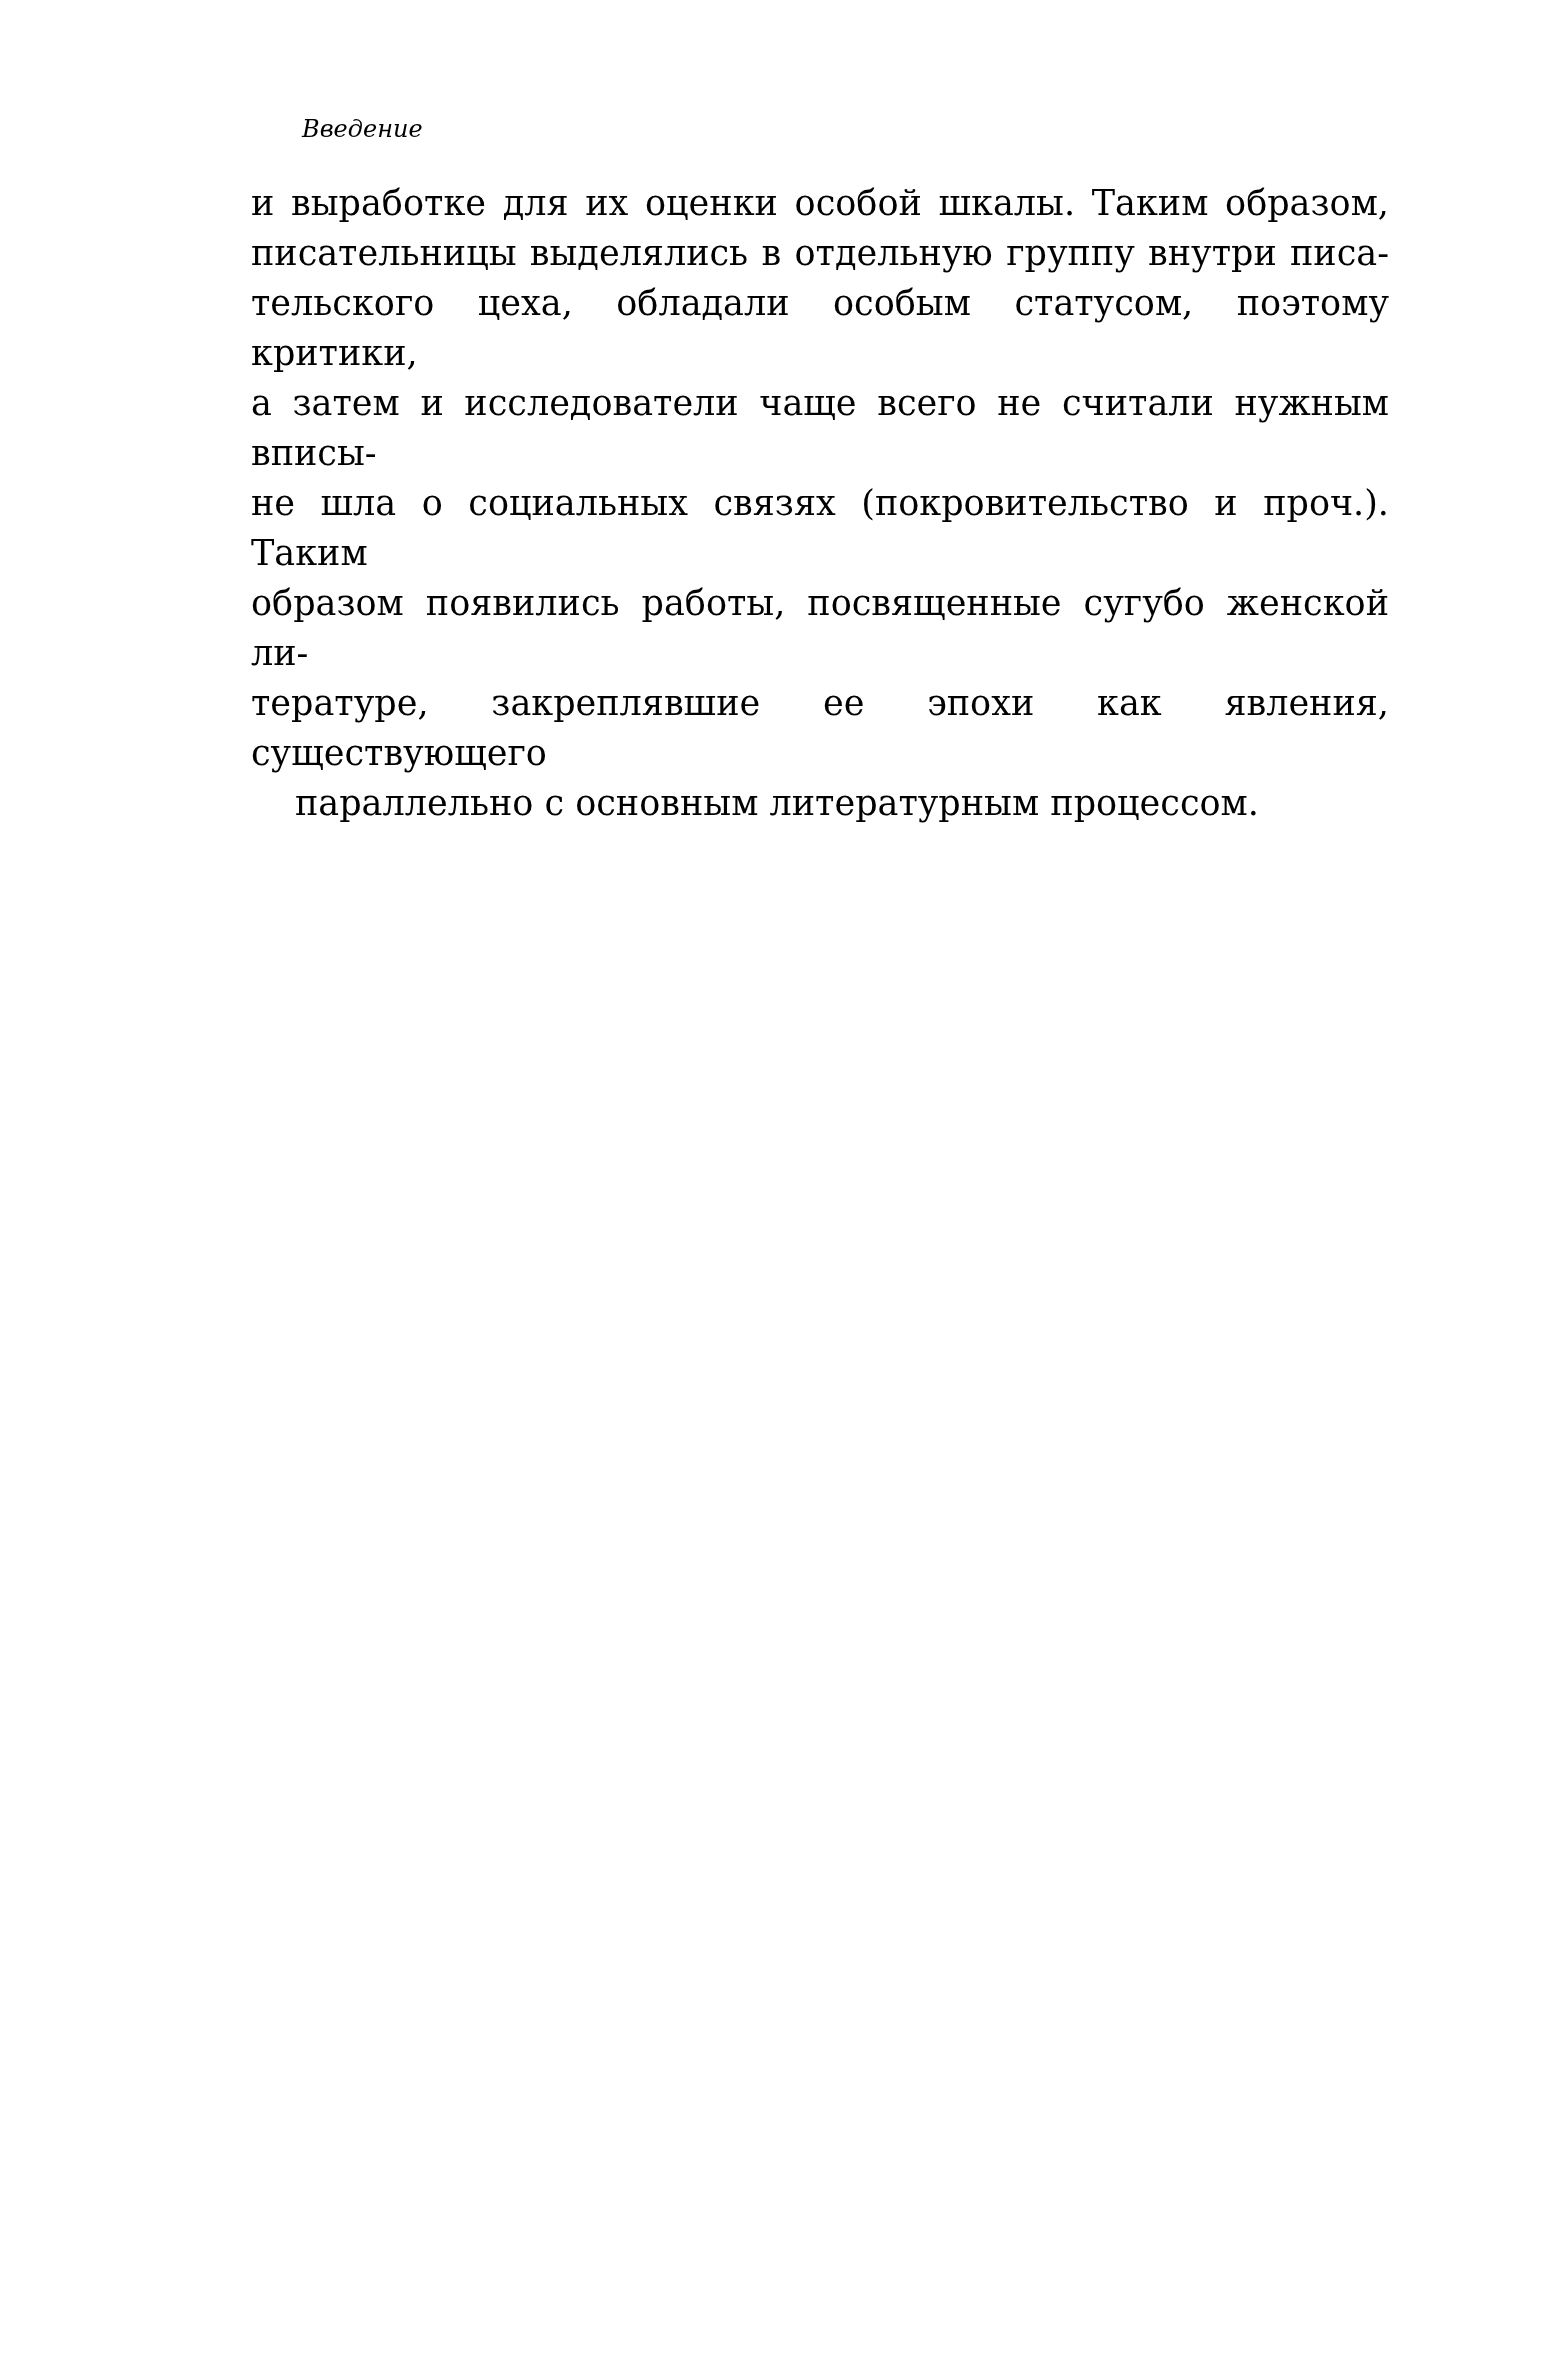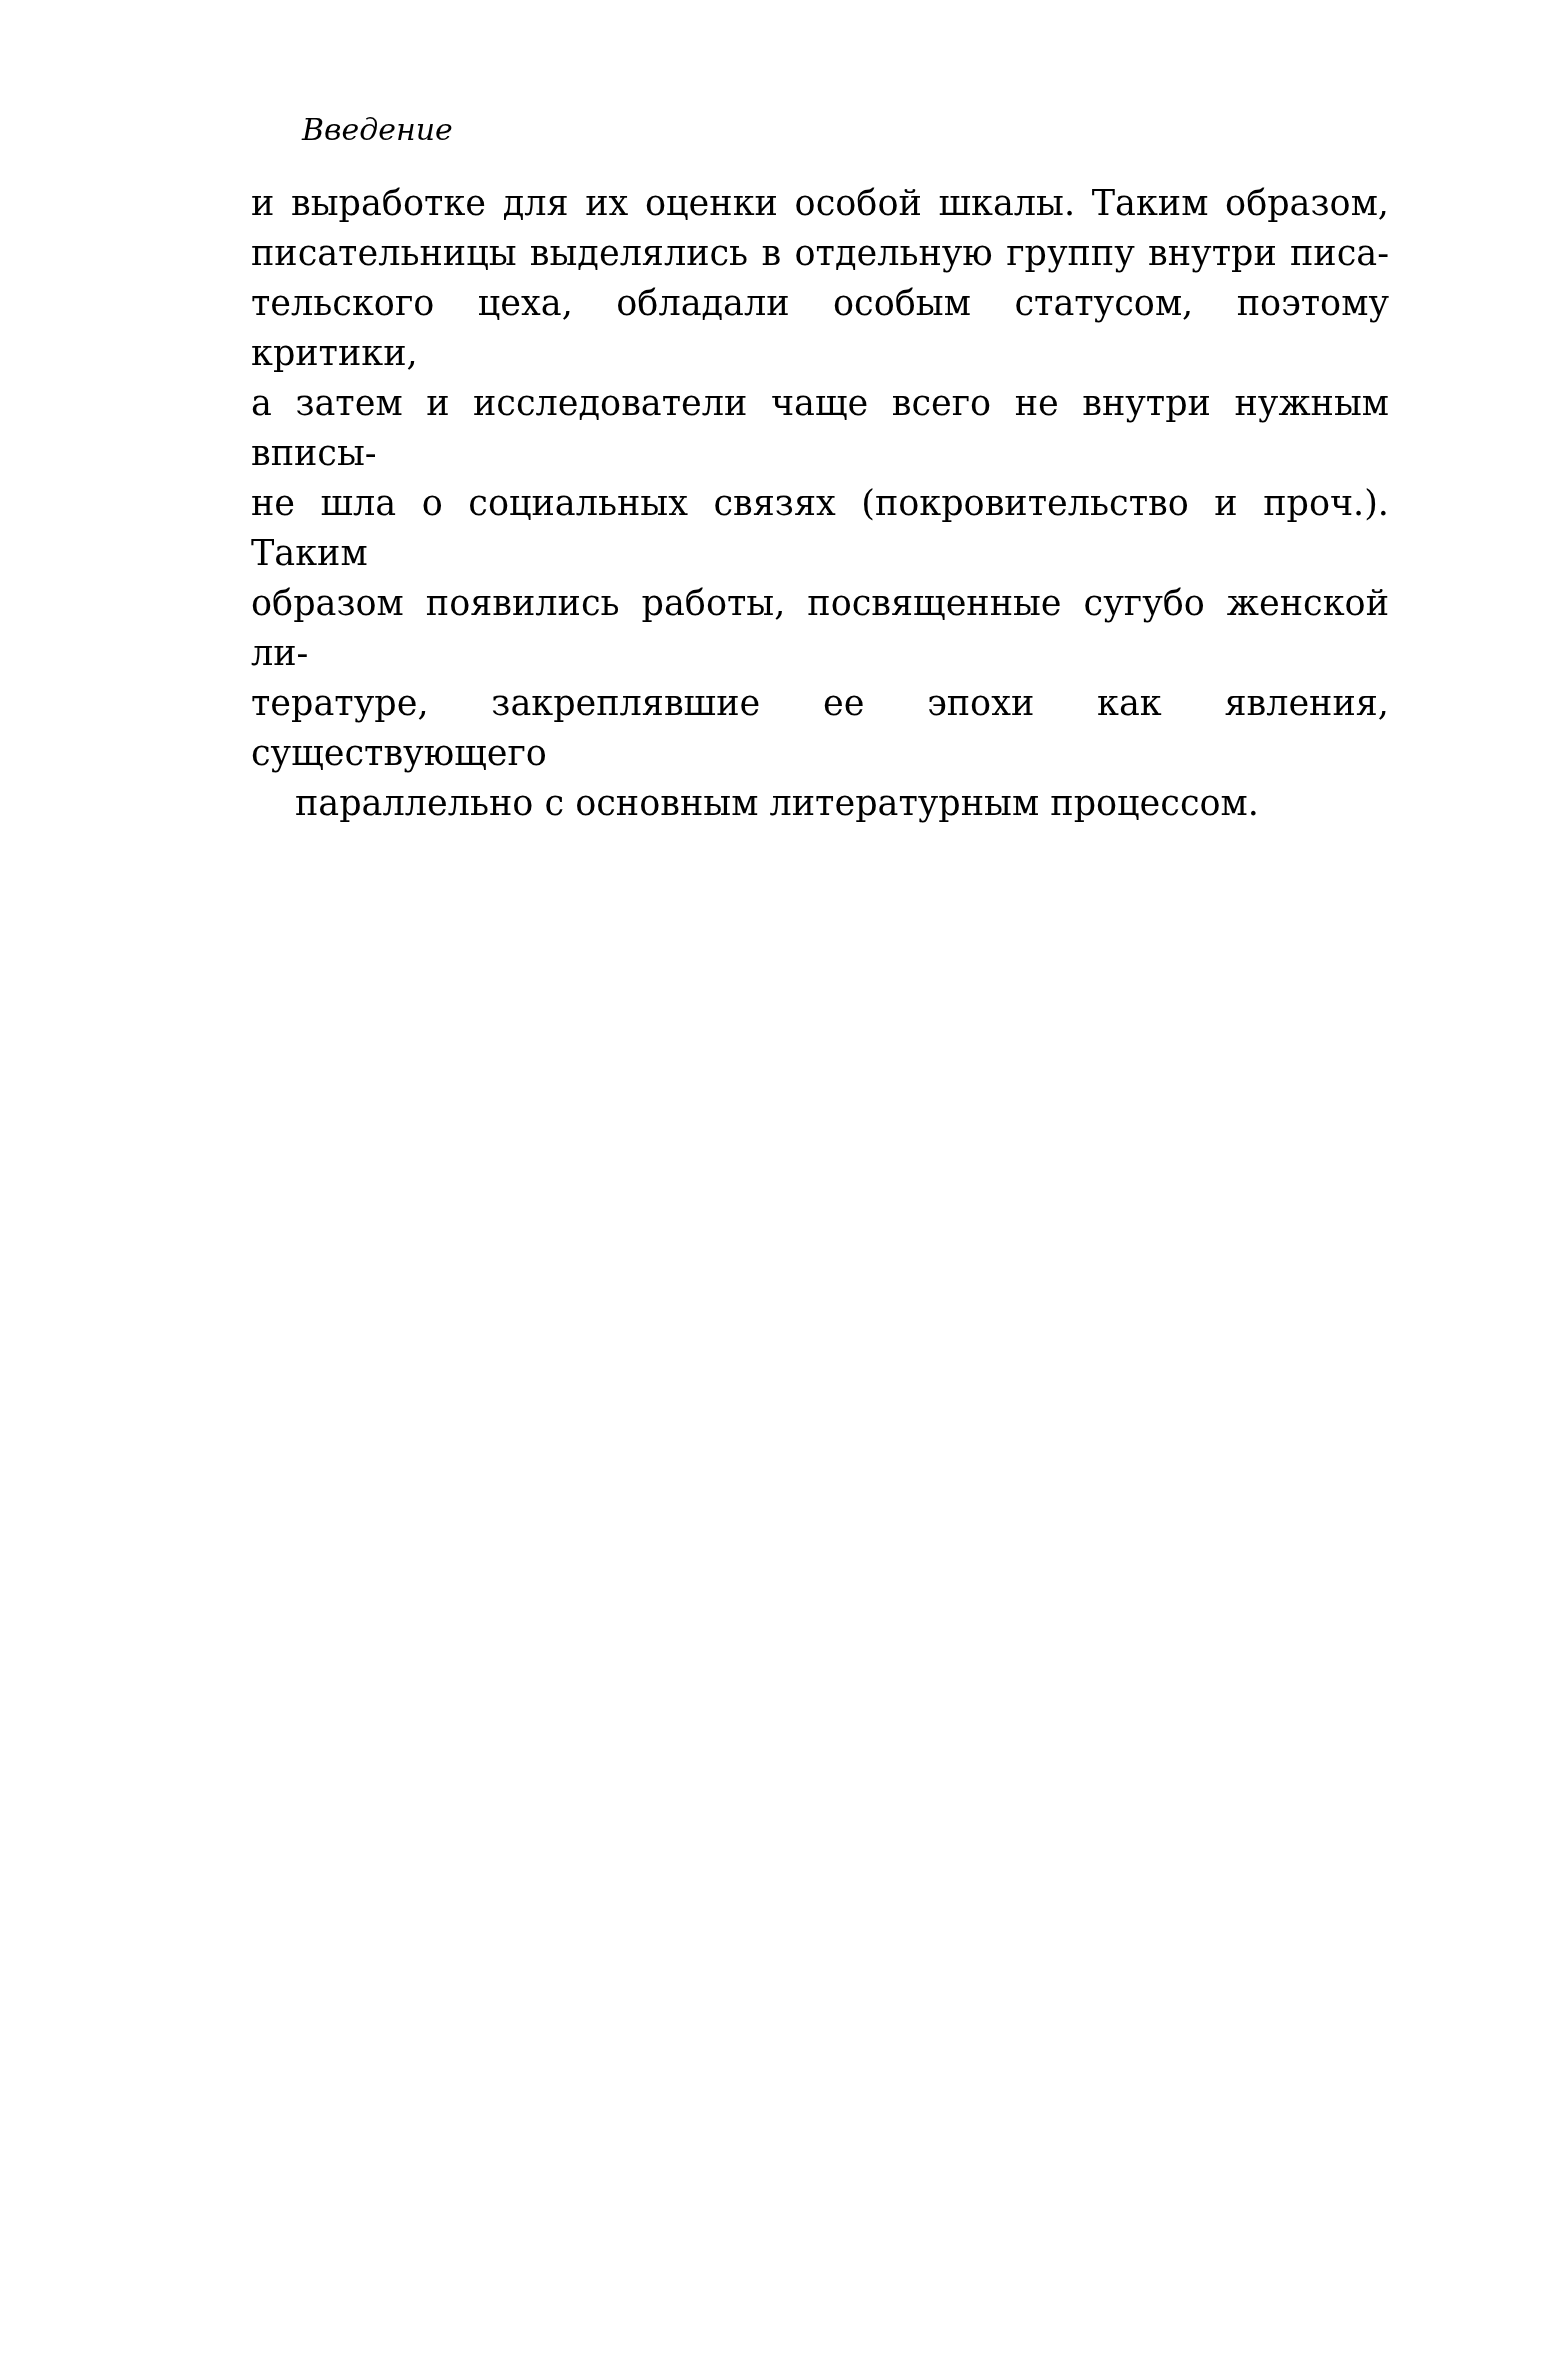--- a/index.html
+++ b/index.html
@@ -18,21 +18,21 @@
     position: absolute;
     inset: 0;
     background: #ffffff;
   }
   .running-header {
     position: absolute;
     left: 302px;
     top: 114px;
     font-family: "DejaVu Serif", serif;
     font-style: italic;
-    font-size: 30px;
+    font-size: 24px;
     line-height: 31px;
     color: #000000;
     white-space: nowrap;
   }
   .body-paragraph {
     position: absolute;
     left: 251px;
     top: 178px;
     width: 1138px;
     font-family: "DejaVu Serif", serif;
@@ -54,21 +54,21 @@
 <body>
 
 <div class="page">
 
   <div class="running-header">Введение</div>
 
   <div class="body-paragraph">
     <div class="text-line">и выработке для их оценки особой шкалы. Таким образом,</div>
     <div class="text-line">писательницы выделялись в отдельную группу внутри писа-</div>
     <div class="text-line">тельского цеха, обладали особым статусом, поэтому критики,</div>
-    <div class="text-line">а затем и исследователи чаще всего не внутри нужным вписы-</div>
+    <div class="text-line">а затем и исследователи чаще всего не считали нужным вписы-</div>
     <div class="text-line">не шла о социальных связях (покровительство и проч.). Таким</div>
     <div class="text-line">образом появились работы, посвященные сугубо женской ли-</div>
     <div class="text-line">тературе, закреплявшие ее эпохи как явления, существующего</div>
     <div class="text-line last">параллельно с основным литературным процессом.</div>
   </div>
 
 </div>
 
 
 </body></html>

